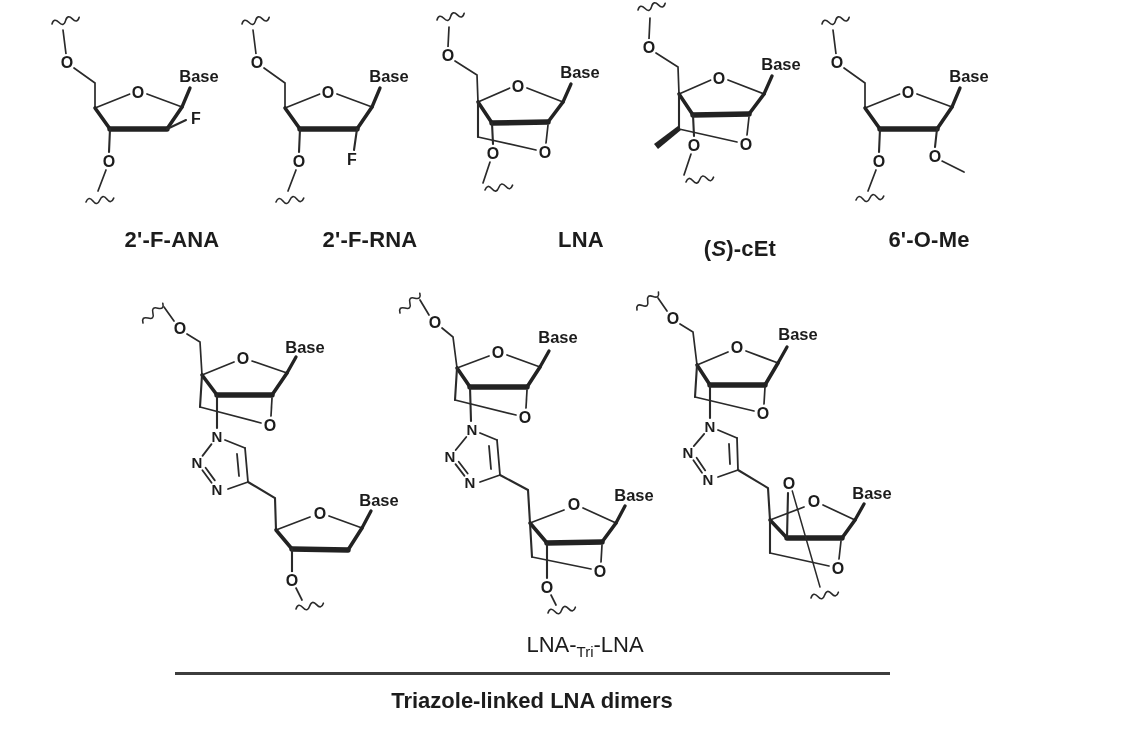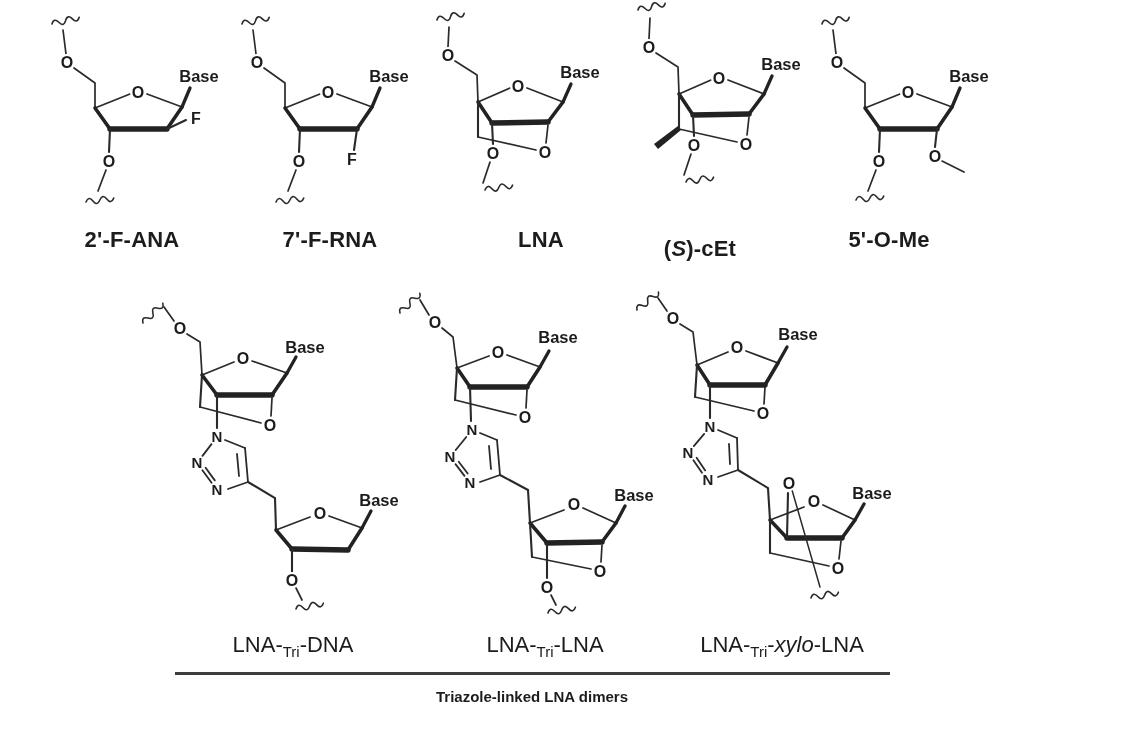--- a/index.html
+++ b/index.html
@@ -14,27 +14,27 @@
   .bs{stroke:#222;stroke-width:3.3;fill:none;stroke-linecap:round;}
   .bt{stroke:#2a2a2a;stroke-width:1.8;fill:none;stroke-linecap:round;}
   .bx{stroke:#2a2a2a;stroke-width:1.5;fill:none;stroke-linecap:round;}
   .sq{stroke:#2a2a2a;stroke-width:1.6;fill:none;stroke-linecap:round;}
   .mask{fill:#fff;}
   .wedge{fill:#222;stroke:none;}
   .at{font:700 16px "Liberation Sans",sans-serif;fill:#1c1c1c;text-anchor:middle;}
   .atn{font:700 15px "Liberation Sans",sans-serif;fill:#1c1c1c;text-anchor:middle;}
   .atb{font:700 16.5px "Liberation Sans",sans-serif;fill:#1c1c1c;text-anchor:middle;}
   
-  .slabel{position:absolute;transform:translateX(-50%);white-space:nowrap;text-align:right;}
+  .slabel{position:absolute;transform:translateX(-50%);white-space:nowrap;text-align:right;margin-left:40px;}
   .mlabel{font-weight:700;font-size:22px;letter-spacing:0.2px;}
   .dlabel{font-weight:400;font-size:22px;}
   .sub{font-size:15px;vertical-align:-5px;}
   .it{font-style:italic;}
   .rule{position:absolute;background:#3d3d3d;}
-  .caption{position:absolute;transform:translateX(-50%);font-weight:700;font-size:15px;white-space:nowrap;}
+  .caption{position:absolute;transform:translateX(-50%);font-weight:700;font-size:22px;white-space:nowrap;}
 </style>
 </head>
 <body>
 
 <div class="canvas">
 
   <svg class="struct" style="left:30px;top:6px" width="215" height="212" viewBox="0 0 215 212">
     <g>
       <path class="sq" d="M0 0 q3.5 -6 7 0 t7 0 t7 0 t7 0" transform="translate(22,18) rotate(-14)"></path>
       <line class="bn" x1="33" y1="24" x2="36" y2="48"></line>
@@ -361,38 +361,32 @@
         <text class="at" x="208" y="283.5">O</text>
       <text class="atb" x="168" y="49.5">Base</text>
       <text class="atb" x="242" y="208.5">Base</text>
     </g>
   </svg>
 
   <div class="slabel mlabel" style="left:132px;top:227px">
     <span>2'-F-ANA</span>
   </div>
   <div class="slabel mlabel" style="left:330px;top:227px">
-    <span>7'-F-RNA</span>
+    <span>2'-F-RNA</span>
   </div>
   <div class="slabel mlabel" style="left:541px;top:227px">
     <span>LNA</span>
   </div>
   <div class="slabel mlabel" style="left:700px;top:236px">
     <span>(</span><span class="it">S</span><span>)-cEt</span>
   </div>
   <div class="slabel mlabel" style="left:889px;top:227px">
-    <span>5'-O-Me</span>
-  </div>
-
-  <div class="slabel dlabel" style="left:293px;top:632px">
-    <span>LNA-</span><span class="sub">Tri</span><span>-DNA</span>
-  </div>
+    <span>6'-O-Me</span>
+  </div>
+
   <div class="slabel dlabel" style="left:545px;top:632px">
     <span>LNA-</span><span class="sub">Tri</span><span>-LNA</span>
   </div>
-  <div class="slabel dlabel" style="left:782px;top:632px">
-    <span>LNA-</span><span class="sub">Tri</span><span>-</span><span class="it">xylo</span><span>-LNA</span>
-  </div>
 
   <div class="rule" style="left:175px;top:672px;width:715px;height:3px"></div>
   <div class="caption" style="left:532px;top:688px">Triazole-linked LNA dimers</div>
 
 </div>
 
 </body></html>

